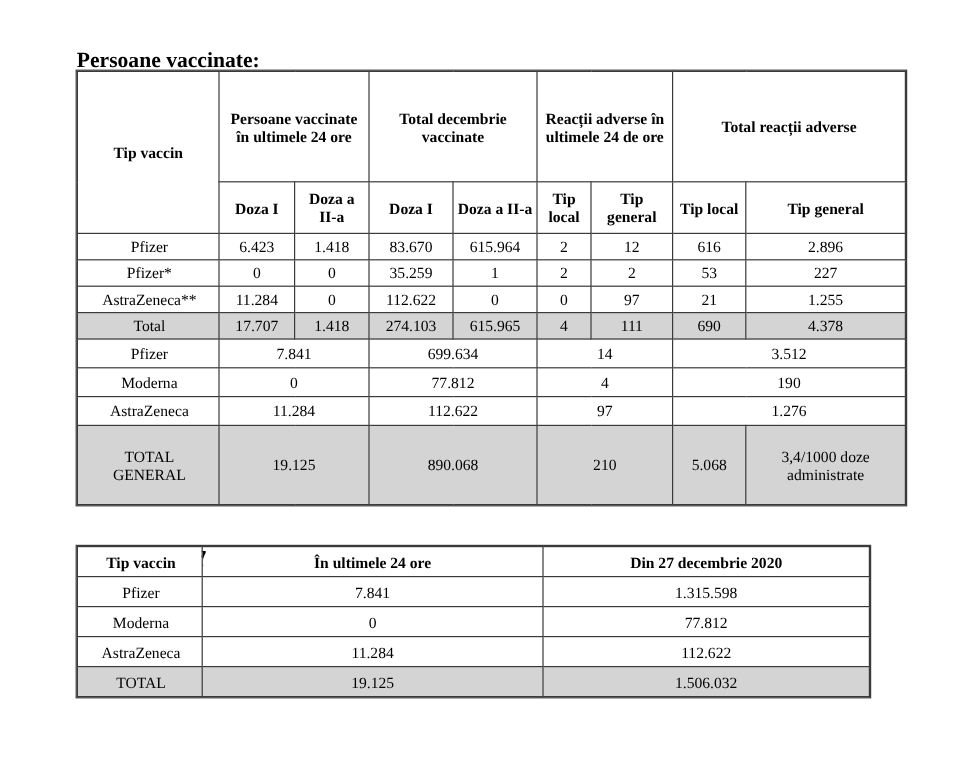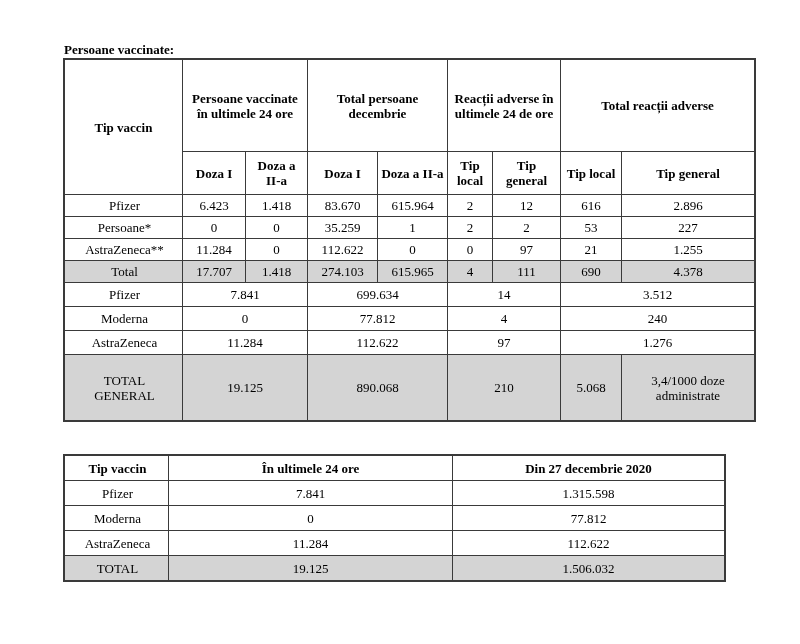--- a/index.html
+++ b/index.html
@@ -16,21 +16,21 @@
   }
   .page {
     position: relative;
     width: 800px;
     height: 644px;
     box-sizing: border-box;
     padding: 0;
   }
   .section-title {
     font-weight: bold;
-    font-size: 13px;
+    font-size: 18px;
     line-height: 16px;
   }
   #title-vaccinate {
     position: absolute;
     left: 64px;
     top: 42px;
   }
   #title-doze {
     position: absolute;
     left: 64px;
@@ -47,20 +47,21 @@
     border: 1px solid #3a3a3a;
     padding: 1px 3px;
     text-align: center;
     vertical-align: middle;
     font-weight: normal;
     line-height: 15px;
     background: #ffffff;
   }
   table.grid th {
     font-weight: bold;
+    border-radius: 27px;
   }
   .rowlabel {
     text-align: left;
     font-weight: bold;
     padding-left: 5px !important;
   }
   .shaded, .shaded td, .shaded th {
     background: #d4d4d4 !important;
     margin-top: 16px;
   }
@@ -105,21 +106,21 @@
       <col style="width:70px">
       <col style="width:45px">
       <col style="width:68px">
       <col style="width:61px">
       <col style="width:133px">
     </colgroup>
     <thead>
       <tr class="hgroup">
         <th rowspan="2">Tip vaccin</th>
         <th colspan="2">Persoane vaccinate în ultimele 24 ore</th>
-        <th colspan="2">Total persoane decembrie</th>
+        <th colspan="2">Total decembrie vaccinate</th>
         <th colspan="2">Reacții adverse în ultimele 24 de ore</th>
         <th colspan="2">Total reacții adverse</th>
       </tr>
       <tr class="hsub">
         <th>Doza I</th>
         <th>Doza a II-a</th>
         <th>Doza I</th>
         <th>Doza a II-a</th>
         <th>Tip local</th>
         <th>Tip general</th>
@@ -133,21 +134,21 @@
         <td>6.423</td>
         <td>1.418</td>
         <td>83.670</td>
         <td>615.964</td>
         <td>2</td>
         <td>12</td>
         <td>616</td>
         <td>2.896</td>
       </tr>
       <tr class="drow">
-        <td class="rowlabel">Persoane*</td>
+        <td class="rowlabel">Pfizer*</td>
         <td>0</td>
         <td>0</td>
         <td>35.259</td>
         <td>1</td>
         <td>2</td>
         <td>2</td>
         <td>53</td>
         <td>227</td>
       </tr>
       <tr class="drow">
@@ -178,21 +179,21 @@
         <td class="bold" colspan="2">7.841</td>
         <td class="bold" colspan="2">699.634</td>
         <td class="bold" colspan="2">14</td>
         <td class="bold" colspan="2">3.512</td>
       </tr>
       <tr class="srow">
         <td class="rowlabel">Moderna</td>
         <td class="bold" colspan="2">0</td>
         <td class="bold" colspan="2">77.812</td>
         <td class="bold" colspan="2">4</td>
-        <td class="bold" colspan="2">240</td>
+        <td class="bold" colspan="2">190</td>
       </tr>
       <tr class="srow">
         <td class="rowlabel">AstraZeneca</td>
         <td class="bold" colspan="2">11.284</td>
         <td class="bold" colspan="2">112.622</td>
         <td class="bold" colspan="2">97</td>
         <td class="bold" colspan="2">1.276</td>
       </tr>
       <tr class="trow shaded">
         <td class="rowlabel tg-label tg-two-line"><span>TOTAL</span><br><span>GENERAL</span></td>

